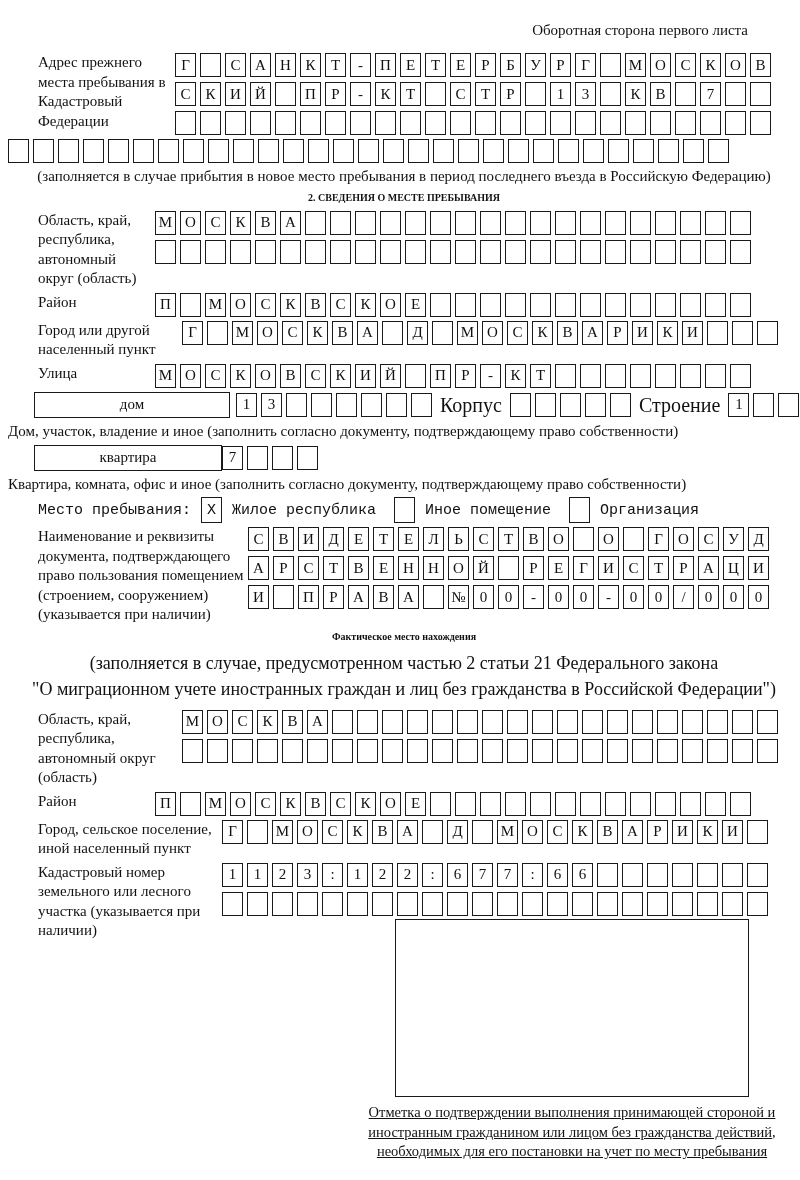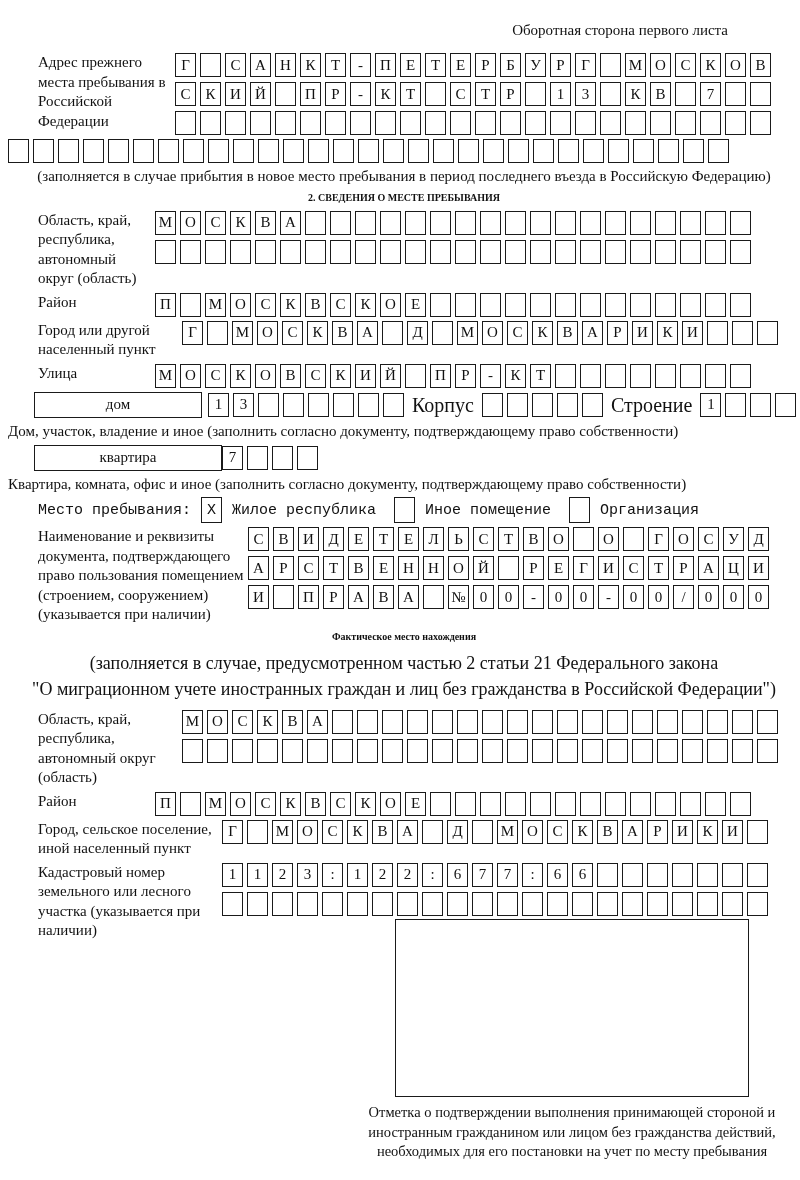--- a/index.html
+++ b/index.html
@@ -1,57 +1,57 @@
 <!DOCTYPE html>
 <html><head>
 <meta charset="utf-8">
 <style>
   html,body{margin:0;padding:0;background:#fff;}
   body{width:800px;height:1180px;overflow:hidden;color:#111;
        font-family:"Liberation Serif","DejaVu Serif",serif;}
   .page{padding:8px 0 0 8px;position:relative;}
-  .corner{text-align:right;padding-right:72px;font-size:15px;margin-top:14px;margin-bottom:14px;}
+  .corner{text-align:right;padding-right:52px;font-size:15px;margin-top:14px;margin-bottom:14px;}
   .frow{display:flex;align-items:flex-start;margin-bottom:4px;}
   .lbl{font-size:15px;line-height:1.3;padding-left:30px;box-sizing:border-box;flex-shrink:0;}
   .w1{width:167px}.w2{width:147px}.w2b{width:174px}.w3{width:240px}.w4{width:214px}
   .cellcol{display:flex;flex-direction:column;gap:5px;}
   .cells{display:flex;gap:4px;}
   .cell{box-sizing:border-box;width:21px;height:24px;border:1.6px solid #1a1a1a;
         display:flex;align-items:center;justify-content:center;font-size:15px;flex-shrink:0;
         background:#fff;}
   .fullrow{margin:2px 0 4px 0;}
   .caption{font-size:15px;line-height:1.25;margin-bottom:4px;}
   .center{text-align:center;}
   .sec-title{font-weight:bold;text-align:center;font-size:10px;margin:6px 0 8px 0;}
   .named-box{box-sizing:border-box;border:1.6px solid #1a1a1a;height:26px;
              display:flex;align-items:center;justify-content:center;font-size:15px;flex-shrink:0;}
-  .dom-box{width:168px;margin-left:26px;margin-right:6px;}
+  .dom-box{width:196px;margin-left:26px;margin-right:6px;}
   .kv-box{width:188px;margin-left:26px;margin-right:0;}
   .inline-lbl{font-size:20px;line-height:26px;padding:0 8px;white-space:nowrap;}
   .boxrow{display:flex;align-items:center;margin-bottom:4px;}
   .boxrow .cells{align-items:center;}
   .checkbox{box-sizing:border-box;width:21px;height:26px;border:1.6px solid #1a1a1a;
             display:flex;align-items:center;justify-content:center;font-size:15px;flex-shrink:0;}
   .stay-row{display:flex;align-items:center;padding-left:30px;font-size:15px;margin:4px 0 4px 0;font-family:Liberation Mono, monospace;}
   .stay-row .opt-label{margin:0 18px 0 10px;}
   .stay-caption{font-size:13.8px;margin-left:160px;width:320px;text-align:center;margin-bottom:6px;}
   .subnote{font-size:18px;text-align:center;line-height:1.45;}
   .mark-wrap{margin-left:356px;width:416px;margin-top:-26px;}
   .mark-box{width:352px;height:176px;border:1.8px solid #1a1a1a;margin:0 auto 6px auto;background:#fff;}
-  .mark-caption{font-size:14.5px;text-align:center;line-height:1.35;}
+  .mark-caption{font-size:14.5px;text-align:center;line-height:1.35;text-decoration:underline;}
 </style>
 </head>
 <body>
 
 <div class="page">
 
   <div class="corner">Оборотная сторона первого листа</div>
 
   <div class="frow">
-    <div class="lbl w1">Адрес прежнего места пребывания в Российской Федерации</div>
+    <div class="lbl w1">Адрес прежнего места пребывания в Кадастровый Федерации</div>
     <div class="cellcol">
       <div class="cells">
           <span class="cell">Г</span>
           <span class="cell"></span>
           <span class="cell">С</span>
           <span class="cell">А</span>
           <span class="cell">Н</span>
           <span class="cell">К</span>
           <span class="cell">Т</span>
           <span class="cell">-</span>

